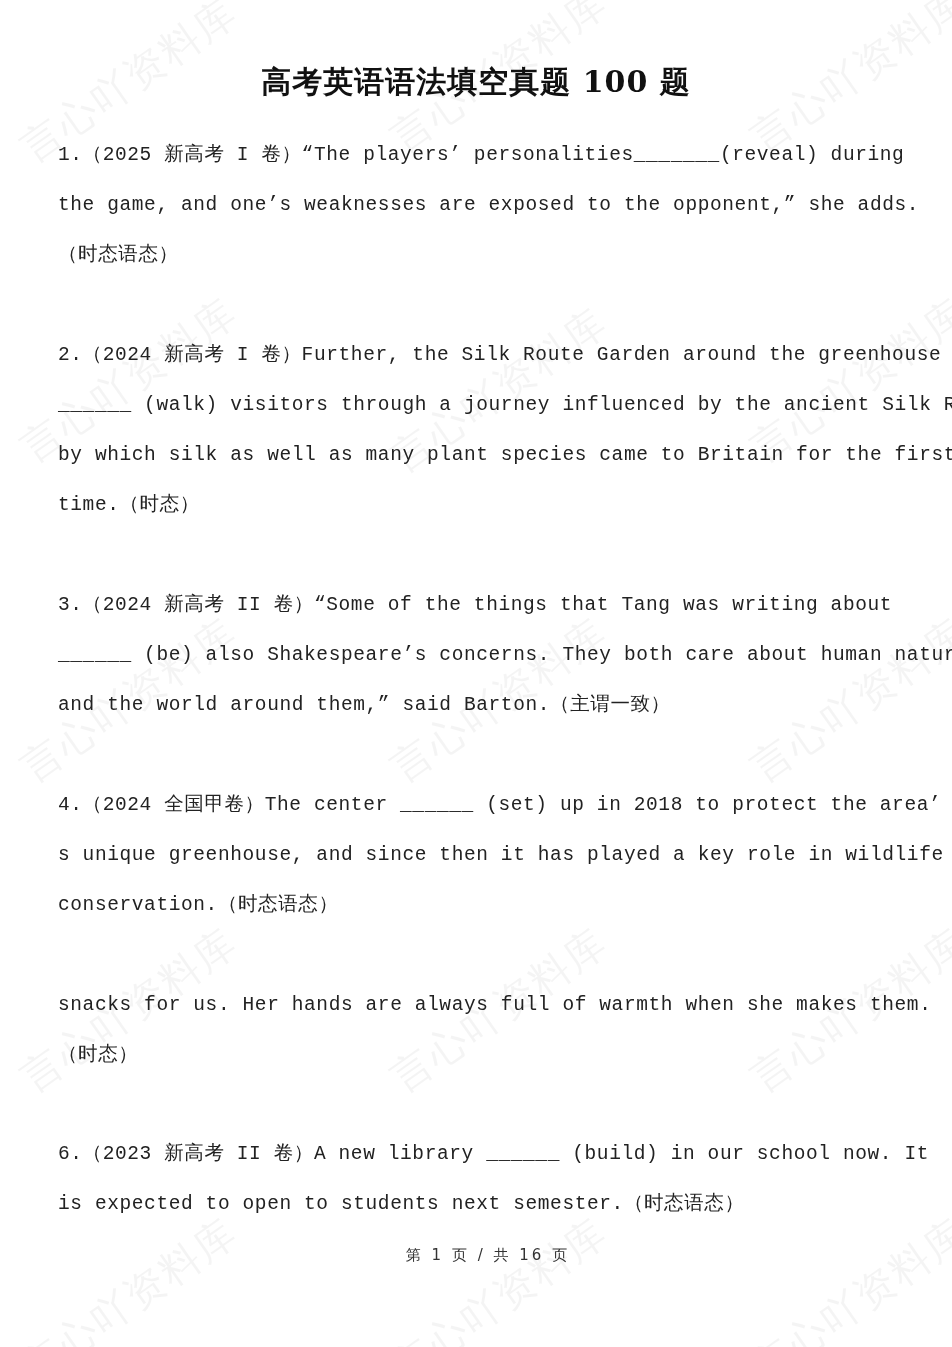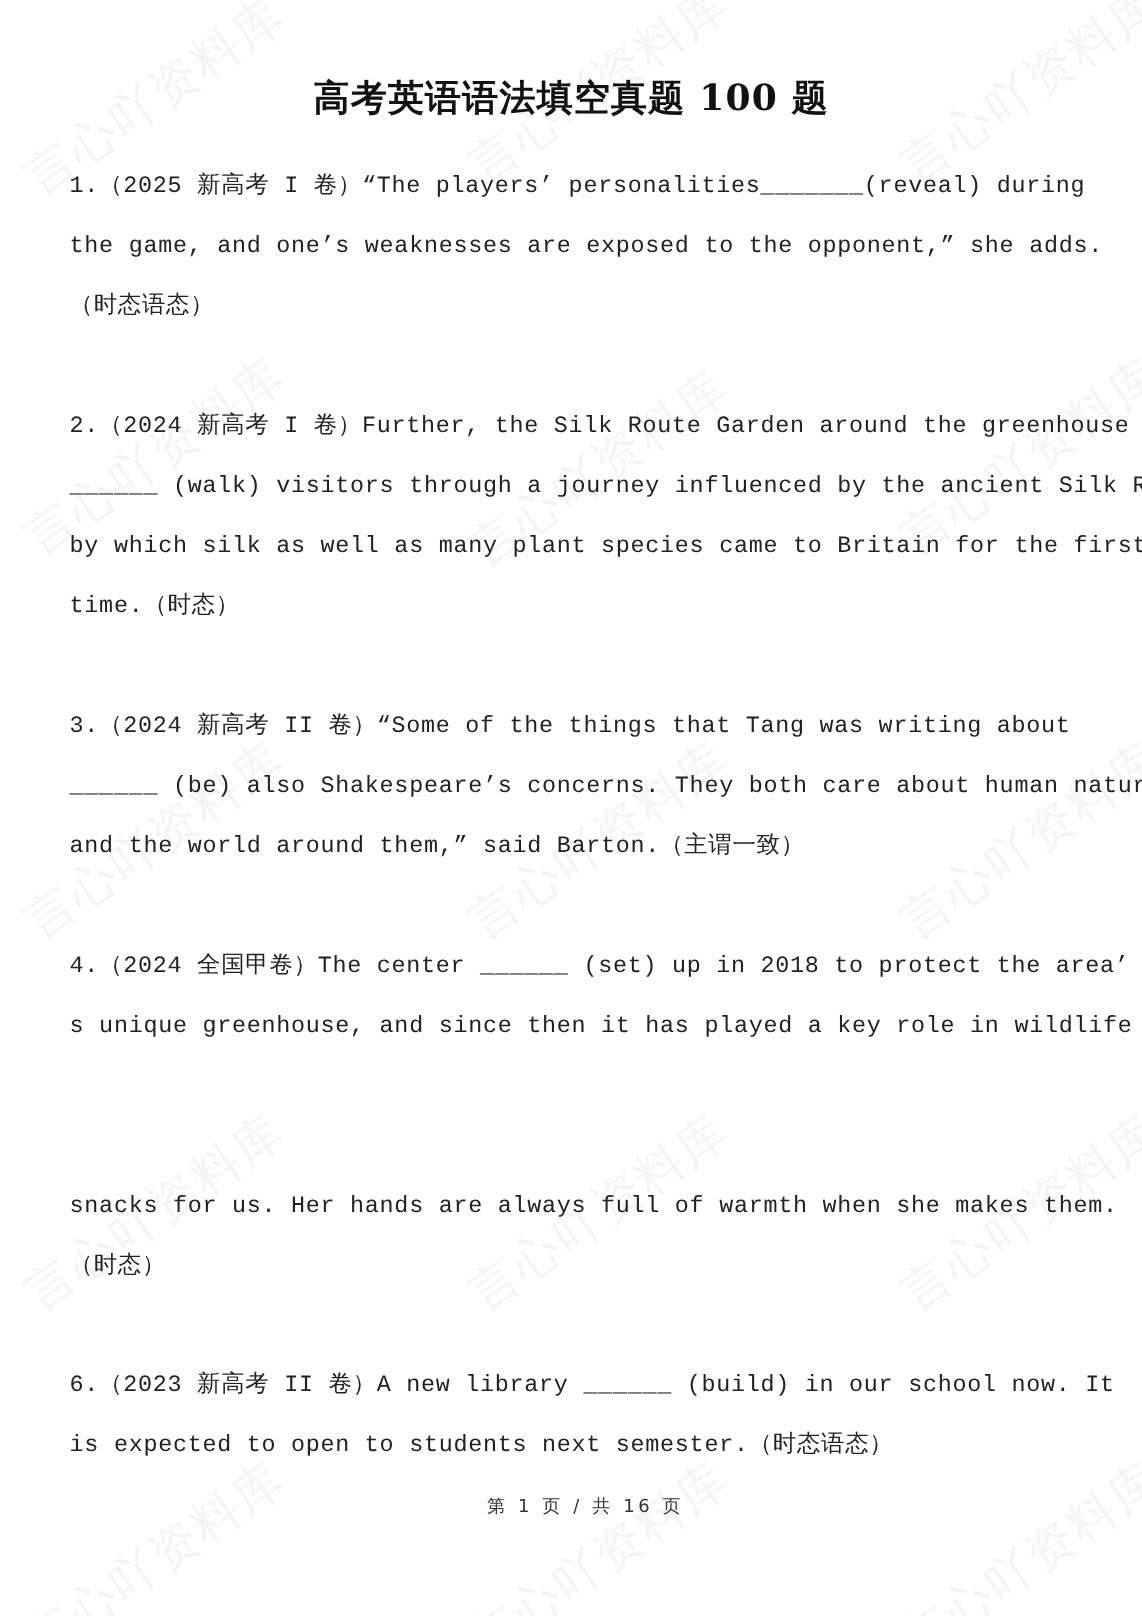--- a/index.html
+++ b/index.html
@@ -116,20 +116,21 @@
 
   <div class="question" style="top:580px;">
     <span class="q-line">3.（2024 新高考 II 卷）“Some of the things that Tang was writing about</span>
     <span class="q-line">______ (be) also Shakespeare’s concerns. They both care about human nature</span>
     <span class="q-line">and the world around them,” said Barton.（主谓一致）</span>
   </div>
 
   <div class="question" style="top:780px;">
     <span class="q-line">4.（2024 全国甲卷）The center ______ (set) up in 2018 to protect the area’</span>
     <span class="q-line">s unique greenhouse, and since then it has played a key role in wildlife</span>
+    <span class="q-line">conservation.（时态语态）</span>
   </div>
 
   <div class="question" style="top:980px;">
     <span class="q-line">snacks for us. Her hands are always full of warmth when she makes them.</span>
     <span class="q-line">（时态）</span>
   </div>
 
   <div class="question" style="top:1129px;">
     <span class="q-line">6.（2023 新高考 II 卷）A new library ______ (build) in our school now. It</span>
     <span class="q-line">is expected to open to students next semester.（时态语态）</span>

